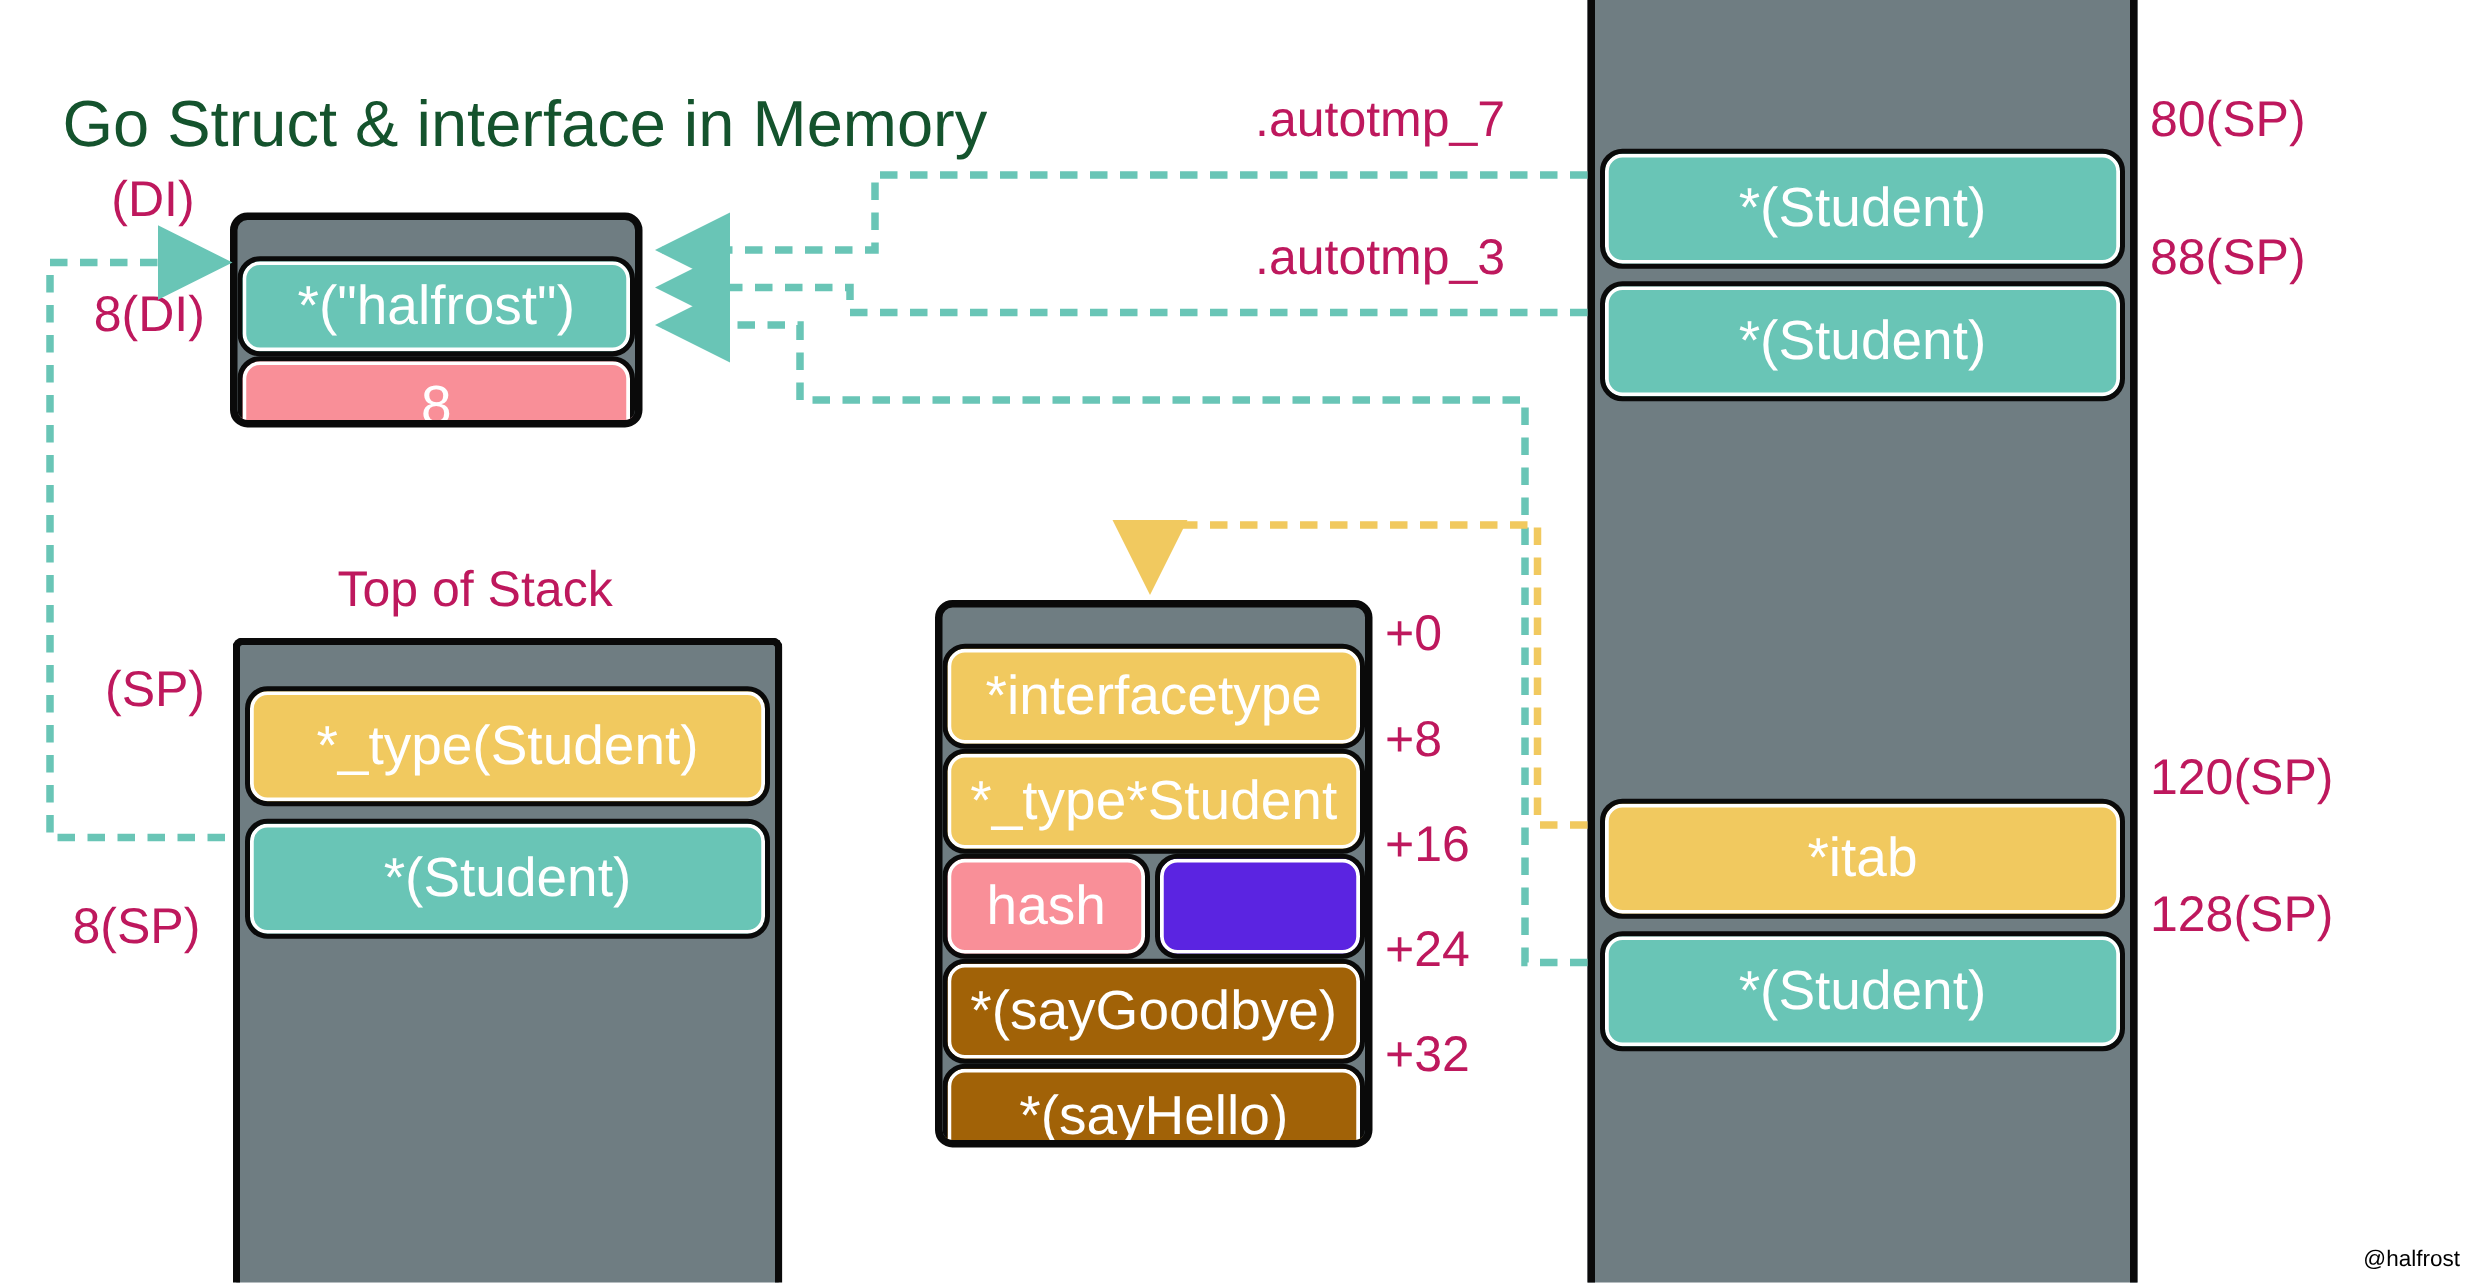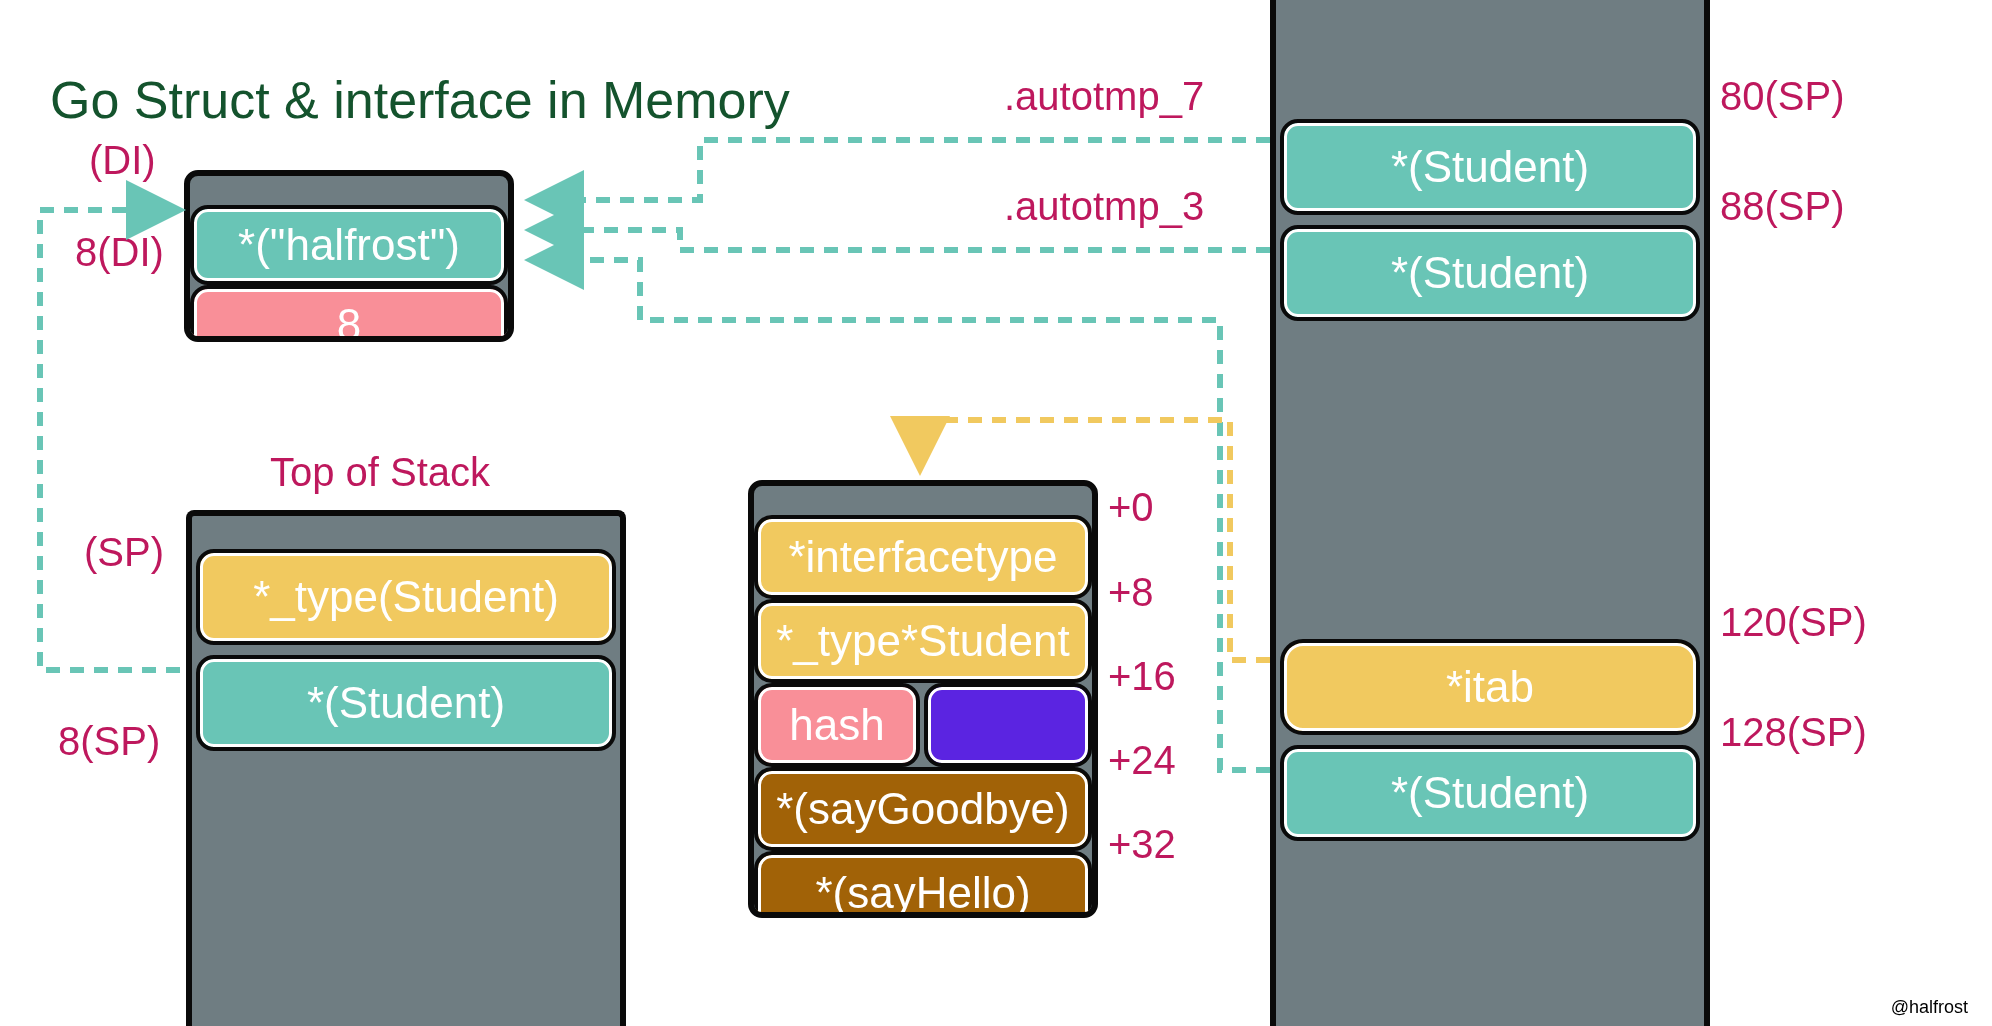--- a/index.html
+++ b/index.html
@@ -104,21 +104,21 @@
 
 <div class="label" style="top:485px; left:1108px;">+0</div>
 <div class="label" style="top:570px; left:1108px;">+8</div>
 <div class="label" style="top:654px; left:1108px;">+16</div>
 <div class="label" style="top:738px; left:1108px;">+24</div>
 <div class="label" style="top:822px; left:1108px;">+32</div>
 
 <div class="column" style="top:-10px; left:1270px; width:440px; height:1046px; border-top:none; border-bottom:none; border-radius:0;">
   <div class="cell teal" style="top:100px; left:4px; width:420px; height:96px;">*(Student)</div>
   <div class="cell teal" style="top:206px; left:4px; width:420px; height:96px;">*(Student)</div>
-  <div class="cell yellow" style="top:620px; left:4px; width:420px; height:96px;border-radius:23px;">*itab</div>
+  <div class="cell yellow" style="top:620px; left:4px; width:420px; height:96px;">*itab</div>
   <div class="cell teal" style="top:726px; left:4px; width:420px; height:96px;">*(Student)</div>
 </div>
 
 <div class="label" style="top:74px; left:1004px;">.autotmp_7</div>
 <div class="label" style="top:184px; left:1004px;">.autotmp_3</div>
 
 <div class="label" style="top:74px; left:1720px;">80(SP)</div>
 <div class="label" style="top:184px; left:1720px;">88(SP)</div>
 <div class="label" style="top:600px; left:1720px;text-align:right;">120(SP)</div>
 <div class="label" style="top:710px; left:1720px;">128(SP)</div>

